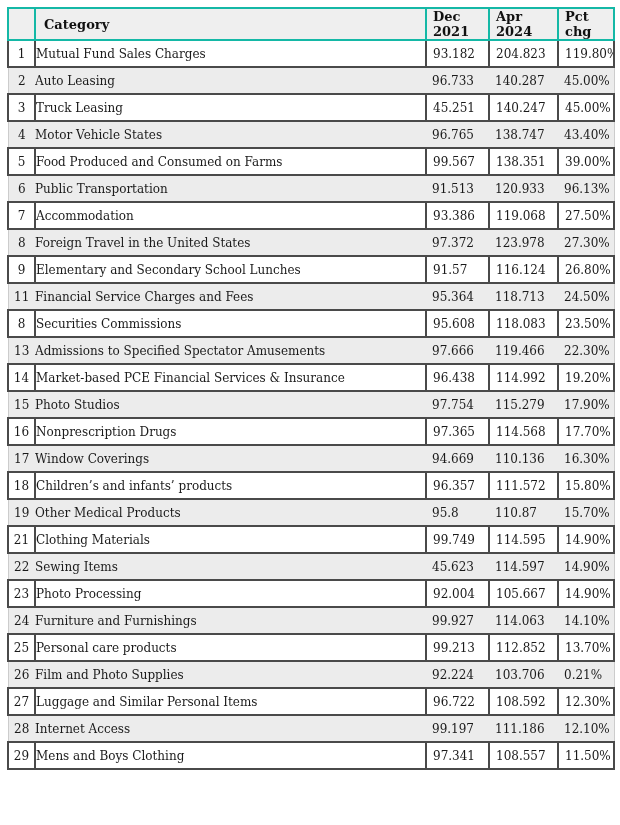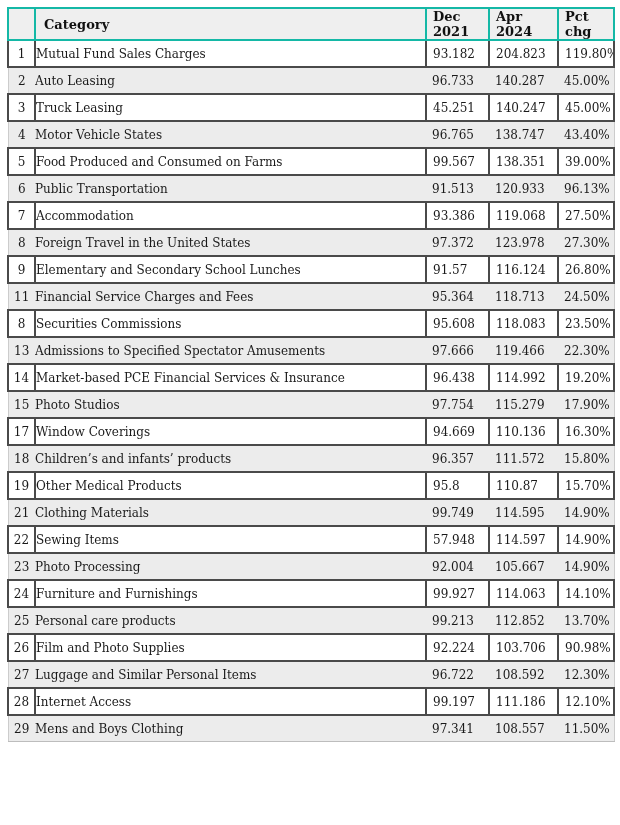--- a/index.html
+++ b/index.html
@@ -179,20 +179,27 @@
           <td class="val">19.20%</td>
         </tr>
         <tr>
           <td class="num">15</td>
           <td class="cat">Photo Studios</td>
           <td class="val">97.754</td>
           <td class="val">115.279</td>
           <td class="val">17.90%</td>
         </tr>
         <tr>
+          <td class="num">16</td>
+          <td class="cat">Nonprescription Drugs</td>
+          <td class="val">97.365</td>
+          <td class="val">114.568</td>
+          <td class="val">17.70%</td>
+        </tr>
+        <tr>
           <td class="num">17</td>
           <td class="cat">Window Coverings</td>
           <td class="val">94.669</td>
           <td class="val">110.136</td>
           <td class="val">16.30%</td>
         </tr>
         <tr>
           <td class="num">18</td>
           <td class="cat">Children’s and infants’ products</td>
           <td class="val">96.357</td>
@@ -209,21 +216,21 @@
         <tr>
           <td class="num">21</td>
           <td class="cat">Clothing Materials</td>
           <td class="val">99.749</td>
           <td class="val">114.595</td>
           <td class="val">14.90%</td>
         </tr>
         <tr>
           <td class="num">22</td>
           <td class="cat">Sewing Items</td>
-          <td class="val">57.948</td>
+          <td class="val">45.623</td>
           <td class="val">114.597</td>
           <td class="val">14.90%</td>
         </tr>
         <tr>
           <td class="num">23</td>
           <td class="cat">Photo Processing</td>
           <td class="val">92.004</td>
           <td class="val">105.667</td>
           <td class="val">14.90%</td>
         </tr>
@@ -239,21 +246,21 @@
           <td class="cat">Personal care products</td>
           <td class="val">99.213</td>
           <td class="val">112.852</td>
           <td class="val">13.70%</td>
         </tr>
         <tr>
           <td class="num">26</td>
           <td class="cat">Film and Photo Supplies</td>
           <td class="val">92.224</td>
           <td class="val">103.706</td>
-          <td class="val">90.98%</td>
+          <td class="val">0.21%</td>
         </tr>
         <tr>
           <td class="num">27</td>
           <td class="cat">Luggage and Similar Personal Items</td>
           <td class="val">96.722</td>
           <td class="val">108.592</td>
           <td class="val">12.30%</td>
         </tr>
         <tr>
           <td class="num">28</td>

